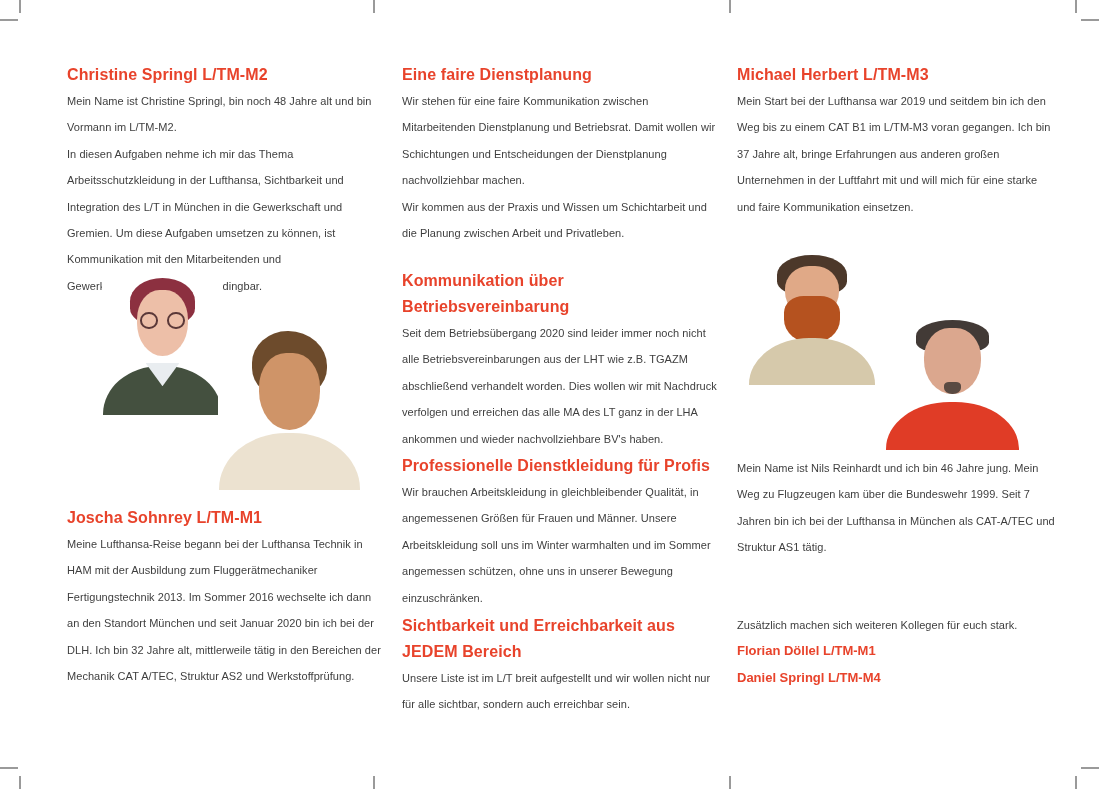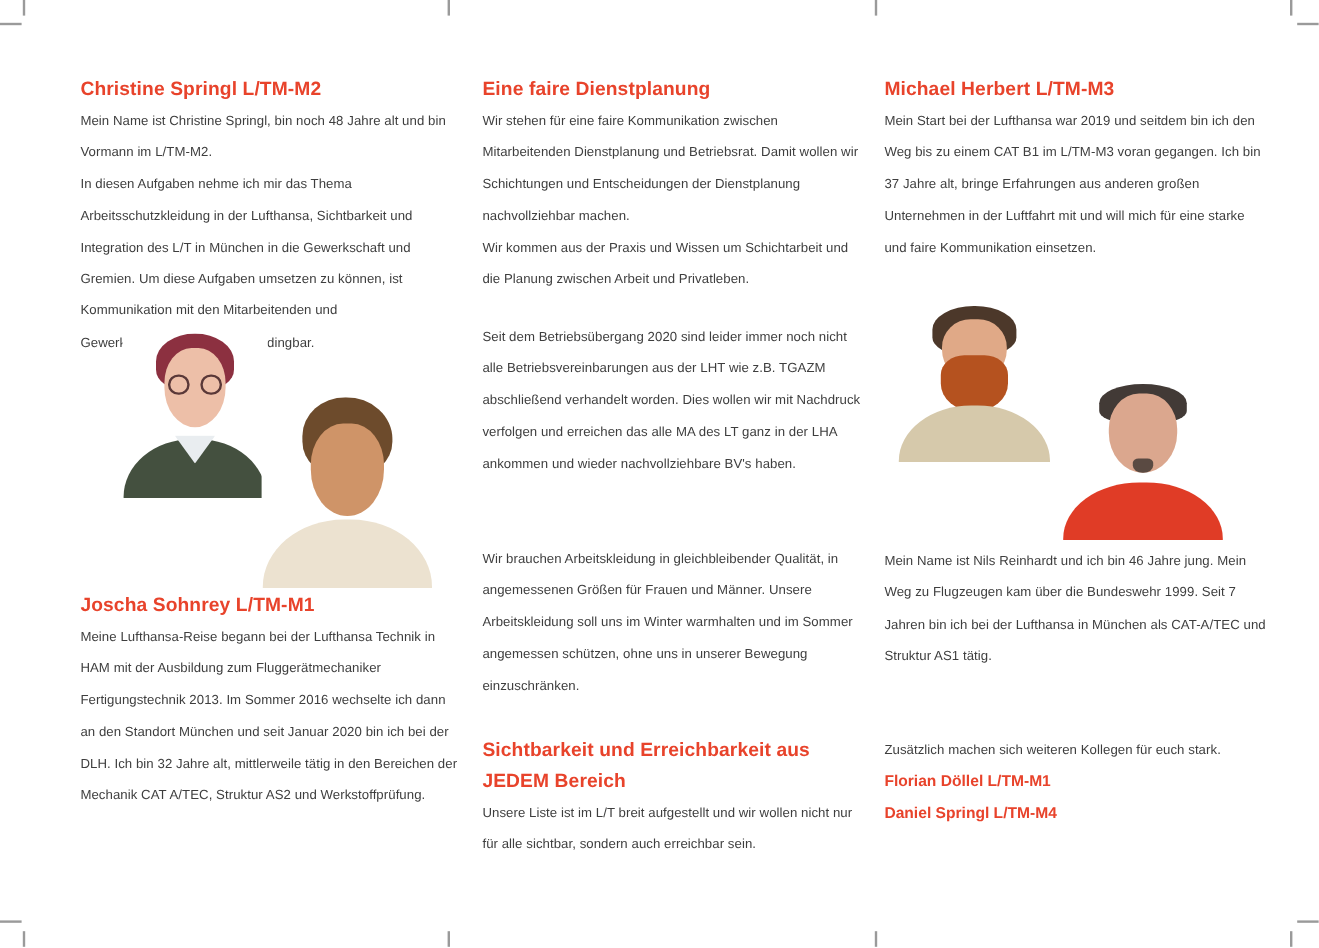--- a/index.html
+++ b/index.html
@@ -85,39 +85,41 @@
     <div class="p-torso"></div>
     <div class="p-collar"></div>
   </div>
 
   <div class="photo photo-joscha" style="left: 151px; top: 331px; width: 143px; height: 159px; --hair: #6d4b2c; --skin: #cf9468; --shirt: #ece2d0;">
     <div class="p-hair"></div>
     <div class="p-face"></div>
     <div class="p-torso"></div>
   </div>
 
-  <div class="sec" style="top:492px;">
+  <div class="sec" style="top:505px;">
     <h3 class="head">Joscha Sohnrey L/TM-M1</h3>
     <p class="body">Meine Lufthansa-Reise begann bei der Lufthansa Technik in HAM mit der Ausbildung zum Fluggerätmechaniker Fertigungstechnik 2013. Im Sommer 2016 wechselte ich dann an den Standort München und seit Januar 2020 bin ich bei der DLH. Ich bin 32 Jahre alt, mittlerweile tätig in den Bereichen der Mechanik CAT A/TEC, Struktur AS2 und Werkstoffprüfung.</p>
   </div>
 </div>
 
 <div class="col" id="col2">
 
   <div class="sec" style="top:62px;">
     <h3 class="head">Eine faire Dienstplanung</h3>
     <p class="body">Wir stehen für eine faire Kommunikation zwischen Mitarbeitenden Dienstplanung und Betriebsrat. Damit wollen wir Schichtungen und Entscheidungen der Dienstplanung nachvollziehbar machen.
 Wir kommen aus der Praxis und Wissen um Schichtarbeit und die Planung zwischen Arbeit und Privatleben.</p>
   </div>
 
   <div class="sec" style="top:268px;">
+    <h3 class="head">Kommunikation über Betriebsvereinbarung</h3>
     <p class="body">Seit dem Betriebsübergang 2020 sind leider immer noch nicht alle Betriebsvereinbarungen aus der LHT wie z.B. TGAZM abschließend verhandelt worden. Dies wollen wir mit Nachdruck verfolgen und erreichen das alle MA des LT ganz in der LHA ankommen und wieder nachvollziehbare BV's haben.</p>
   </div>
 
   <div class="sec" style="top:453px;">
+    <h3 class="head">Professionelle Dienstkleidung für Profis</h3>
     <p class="body">Wir brauchen Arbeitskleidung in gleichbleibender Qualität, in angemessenen Größen für Frauen und Männer. Unsere Arbeitskleidung soll uns im Winter warmhalten und im Sommer angemessen schützen, ohne uns in unserer Bewegung einzuschränken.</p>
   </div>
 
   <div class="sec" style="top:613px;">
     <h3 class="head">Sichtbarkeit und Erreichbarkeit aus JEDEM Bereich</h3>
     <p class="body">Unsere Liste ist im L/T breit aufgestellt und wir wollen nicht nur für alle sichtbar, sondern auch erreichbar sein.</p>
   </div>
 </div>
 
 <div class="col" id="col3">

